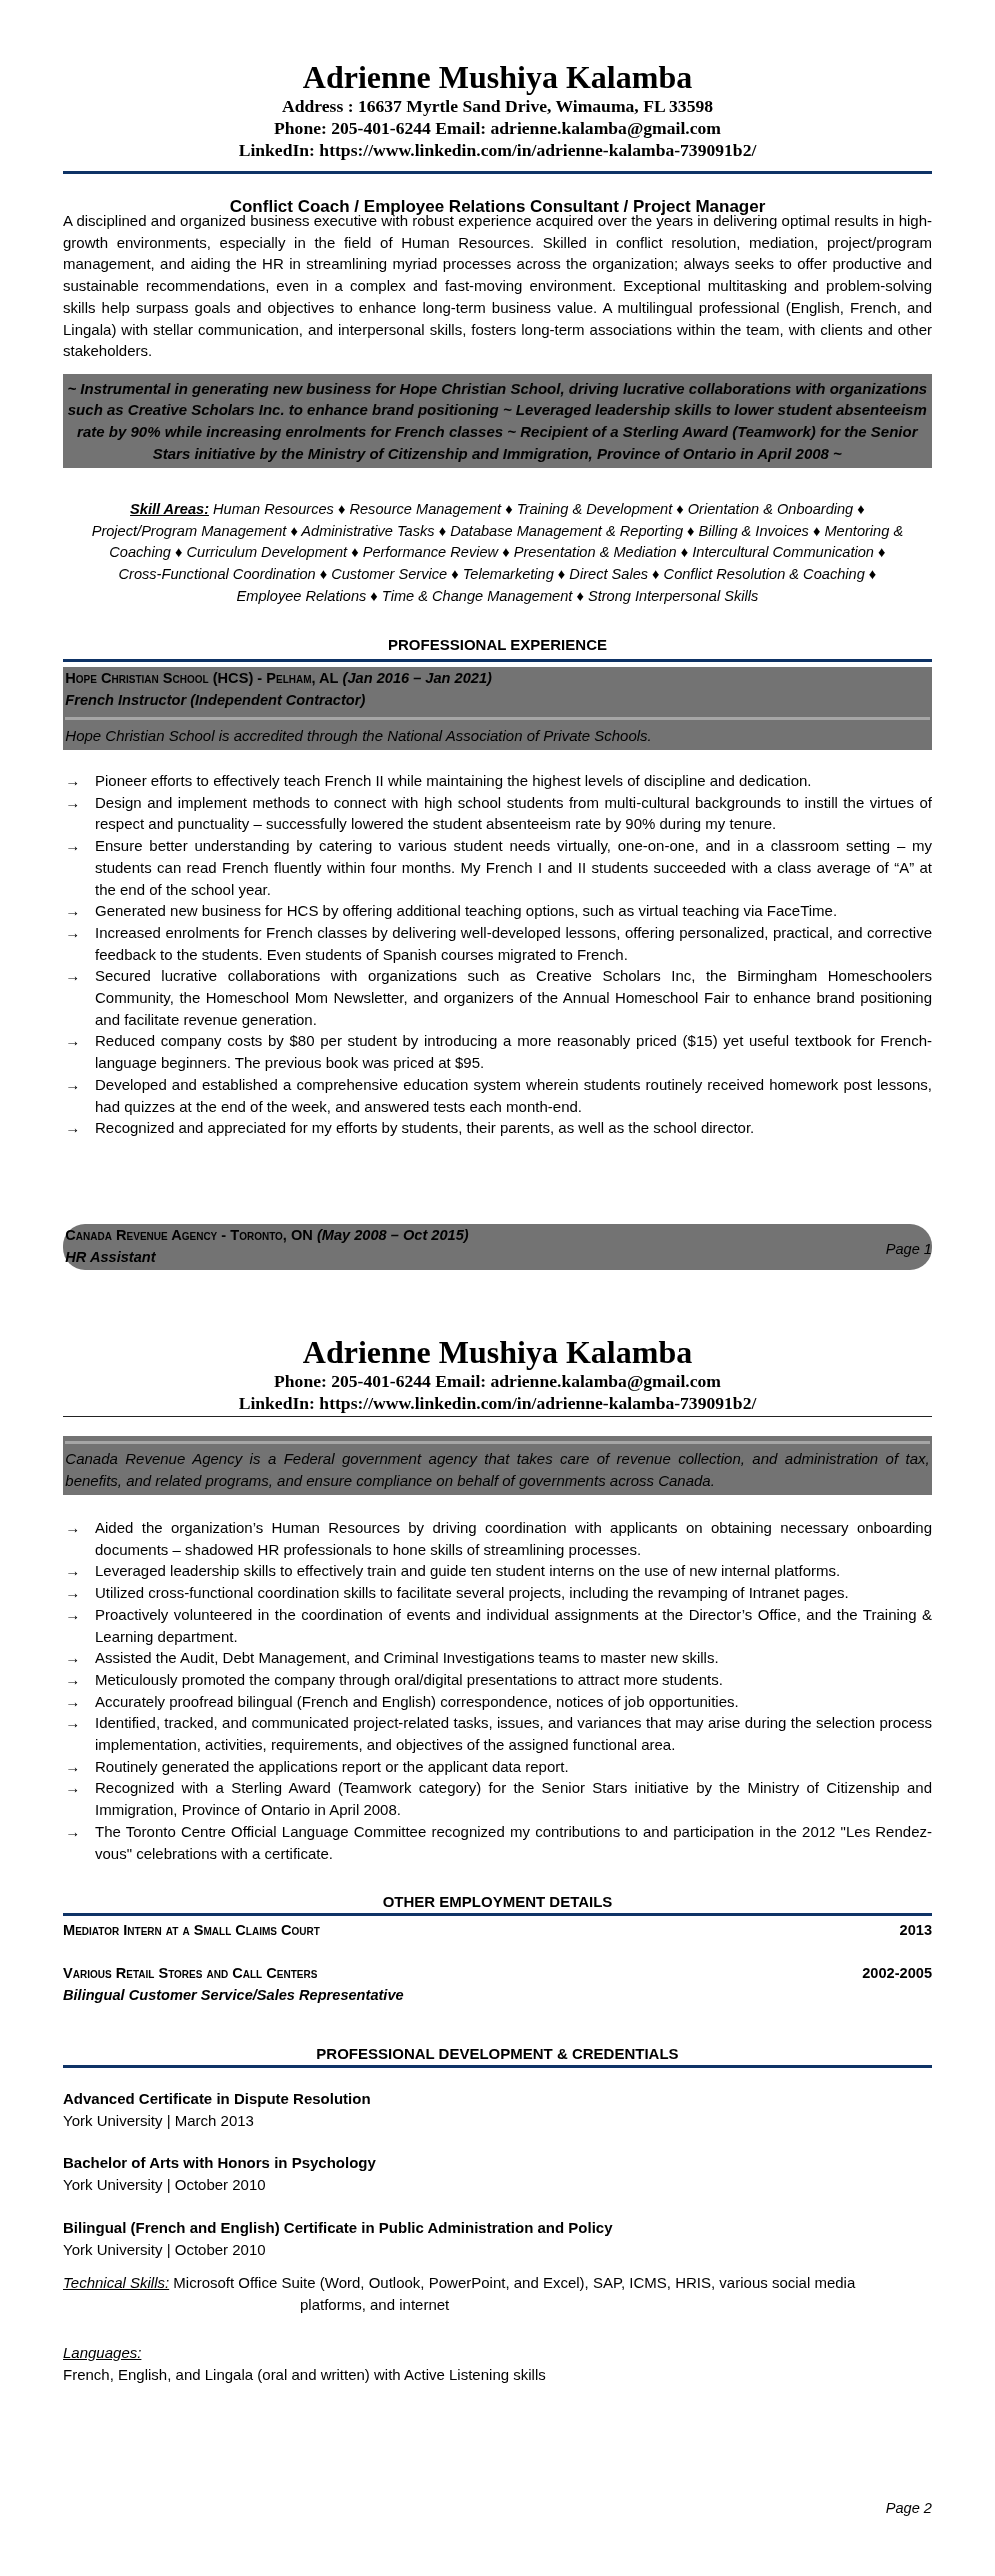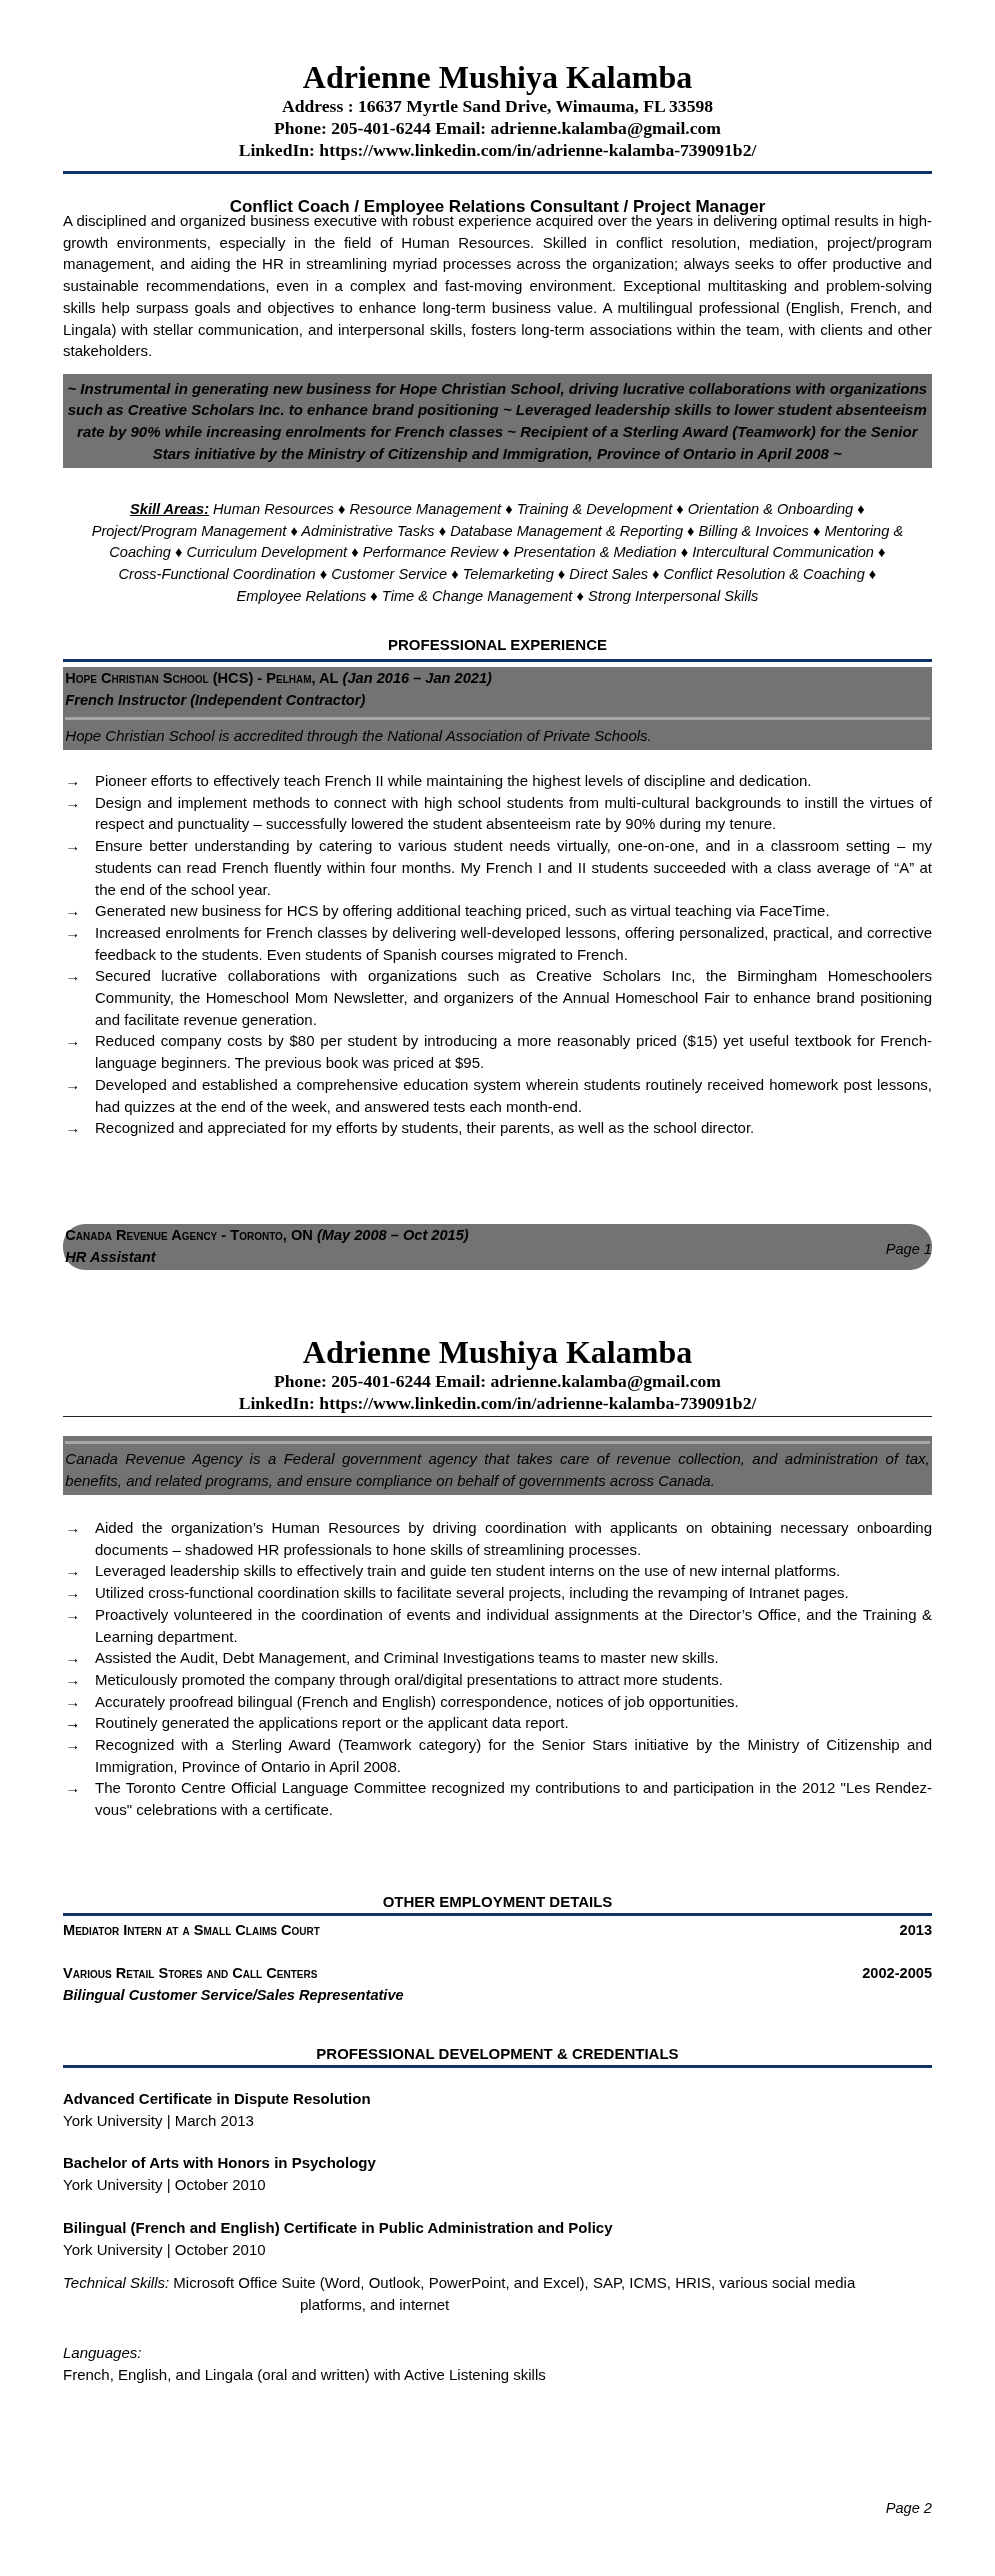--- a/index.html
+++ b/index.html
@@ -30,21 +30,21 @@
   ul.bullets { list-style:none; margin:0; padding:0; }
   ul.bullets li { position:relative; padding-left:32px; font-size:15px; line-height:21.7px; text-align:justify; margin-bottom:0; }
   ul.bullets li .arrow { position:absolute; left:2.3px; top:0; }
   .page-num { position:absolute; right:63px; font-size:14.6px; font-style:italic; }
   .other-row { display:flex; justify-content:space-between; font-size:14.6px; line-height:21.7px; font-weight:bold; }
   .other-row .org { font-variant:small-caps; }
   .other-role { font-size:14.6px; font-weight:bold; font-style:italic; line-height:21.7px; }
   .cred-title { font-size:15px; font-weight:bold; line-height:21.7px; }
   .cred-meta { font-size:15px; line-height:21.7px; }
   .tech { font-size:15px; line-height:21.7px; }
-  .tech .lbl { font-style:italic; }
+  .tech .lbl { font-style:italic; text-decoration:underline; }
   .tech .cont { display:block; padding-left:237px; }
 </style>
 </head>
 <body>
 
 <div class="page p1">
 
   <div class="content serif" style="top:59px;">
     <div class="name">Adrienne Mushiya Kalamba</div>
     <div class="contact">Address : 16637 Myrtle Sand Drive, Wimauma, FL 33598</div>
@@ -74,21 +74,21 @@
       <div class="role">French Instructor (Independent Contractor)</div>
     </div>
     <div class="inner-rule"></div>
     <div class="job-desc">Hope Christian School is accredited through the National Association of Private Schools.</div>
   </div>
 
   <ul class="content sans bullets" style="top:770px;">
     <li><span class="arrow">→</span><span>Pioneer efforts to effectively teach French II while maintaining the highest levels of discipline and dedication.</span></li>
     <li><span class="arrow">→</span><span>Design and implement methods to connect with high school students from multi-cultural backgrounds to instill the virtues of respect and punctuality – successfully lowered the student absenteeism rate by 90% during my tenure.</span></li>
     <li><span class="arrow">→</span><span>Ensure better understanding by catering to various student needs virtually, one-on-one, and in a classroom setting – my students can read French fluently within four months. My French I and II students succeeded with a class average of “A” at the end of the school year.</span></li>
-    <li><span class="arrow">→</span><span>Generated new business for HCS by offering additional teaching priced, such as virtual teaching via FaceTime.</span></li>
+    <li><span class="arrow">→</span><span>Generated new business for HCS by offering additional teaching options, such as virtual teaching via FaceTime.</span></li>
     <li><span class="arrow">→</span><span>Increased enrolments for French classes by delivering well-developed lessons, offering personalized, practical, and corrective feedback to the students. Even students of Spanish courses migrated to French.</span></li>
     <li><span class="arrow">→</span><span>Secured lucrative collaborations with organizations such as Creative Scholars Inc, the Birmingham Homeschoolers Community, the Homeschool Mom Newsletter, and organizers of the Annual Homeschool Fair to enhance brand positioning and facilitate revenue generation.</span></li>
     <li><span class="arrow">→</span><span>Reduced company costs by $80 per student by introducing a more reasonably priced ($15) yet useful textbook for French-language beginners. The previous book was priced at $95.</span></li>
     <li><span class="arrow">→</span><span>Developed and established a comprehensive education system wherein students routinely received homework post lessons, had quizzes at the end of the week, and answered tests each month-end.</span></li>
     <li><span class="arrow">→</span><span>Recognized and appreciated for my efforts by students, their parents, as well as the school director.</span></li>
   </ul>
 
   <div class="content sans gray-box" style="top:1224px;border-radius:22px;">
     <div class="job-head">
       <span class="org">Canada Revenue Agency - Toronto, ON</span>
@@ -116,21 +116,21 @@
   </div>
 
   <ul class="content sans bullets" style="top:229px;">
     <li><span class="arrow">→</span><span>Aided the organization’s Human Resources by driving coordination with applicants on obtaining necessary onboarding documents – shadowed HR professionals to hone skills of streamlining processes.</span></li>
     <li><span class="arrow">→</span><span>Leveraged leadership skills to effectively train and guide ten student interns on the use of new internal platforms.</span></li>
     <li><span class="arrow">→</span><span>Utilized cross-functional coordination skills to facilitate several projects, including the revamping of Intranet pages.</span></li>
     <li><span class="arrow">→</span><span>Proactively volunteered in the coordination of events and individual assignments at the Director’s Office, and the Training &amp; Learning department.</span></li>
     <li><span class="arrow">→</span><span>Assisted the Audit, Debt Management, and Criminal Investigations teams to master new skills.</span></li>
     <li><span class="arrow">→</span><span>Meticulously promoted the company through oral/digital presentations to attract more students.</span></li>
     <li><span class="arrow">→</span><span>Accurately proofread bilingual (French and English) correspondence, notices of job opportunities.</span></li>
-    <li><span class="arrow">→</span></li>
+    <li><span class="arrow">→</span><span>Identified, tracked, and communicated project-related tasks, issues, and variances that may arise during the selection process implementation, activities, requirements, and objectives of the assigned functional area.</span></li>
     <li><span class="arrow">→</span><span>Routinely generated the applications report or the applicant data report.</span></li>
     <li><span class="arrow">→</span><span>Recognized with a Sterling Award (Teamwork category) for the Senior Stars initiative by the Ministry of Citizenship and Immigration, Province of Ontario in April 2008.</span></li>
     <li><span class="arrow">→</span><span>The Toronto Centre Official Language Committee recognized my contributions to and participation in the 2012 "Les Rendez-vous" celebrations with a certificate.</span></li>
   </ul>
 
   <div class="content sans sec-title" style="top:603px;">OTHER EMPLOYMENT DETAILS</div>
   <div class="content navy-rule" style="top:625px;"></div>
 
   <div class="content sans" style="top:632px;">
     <div class="other-row">

